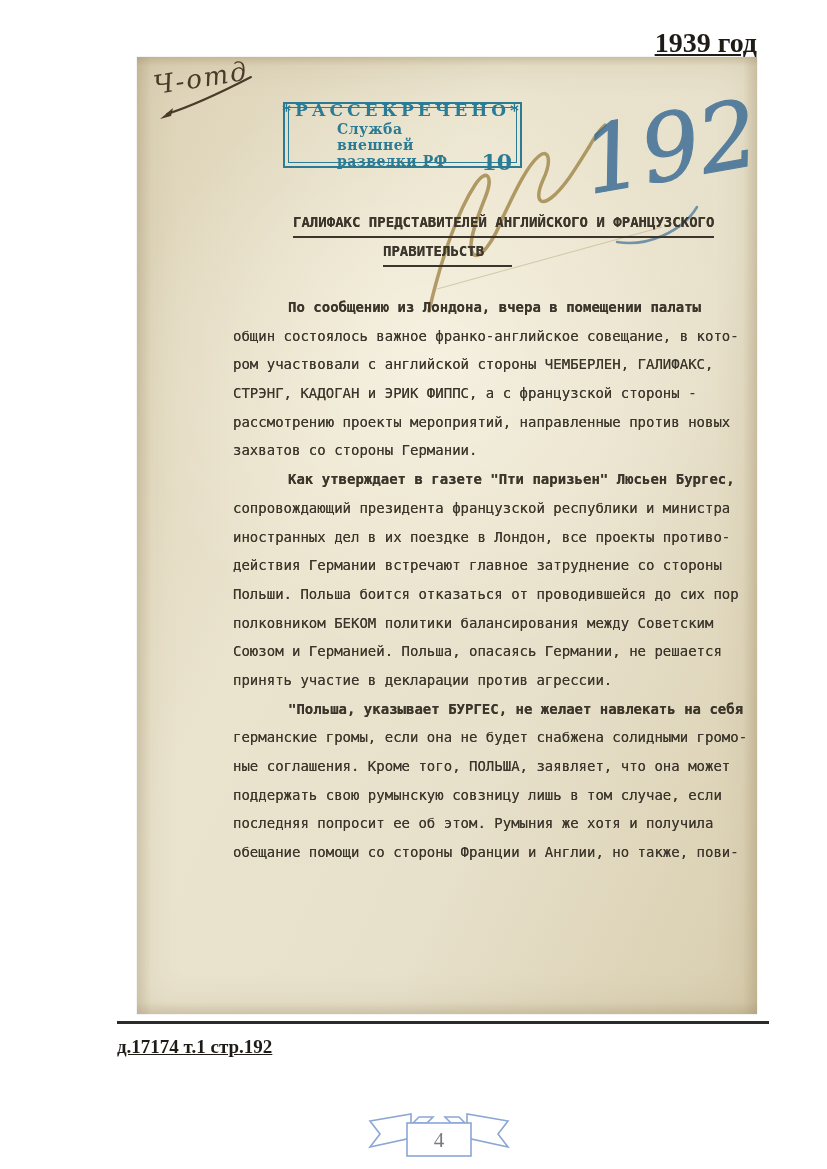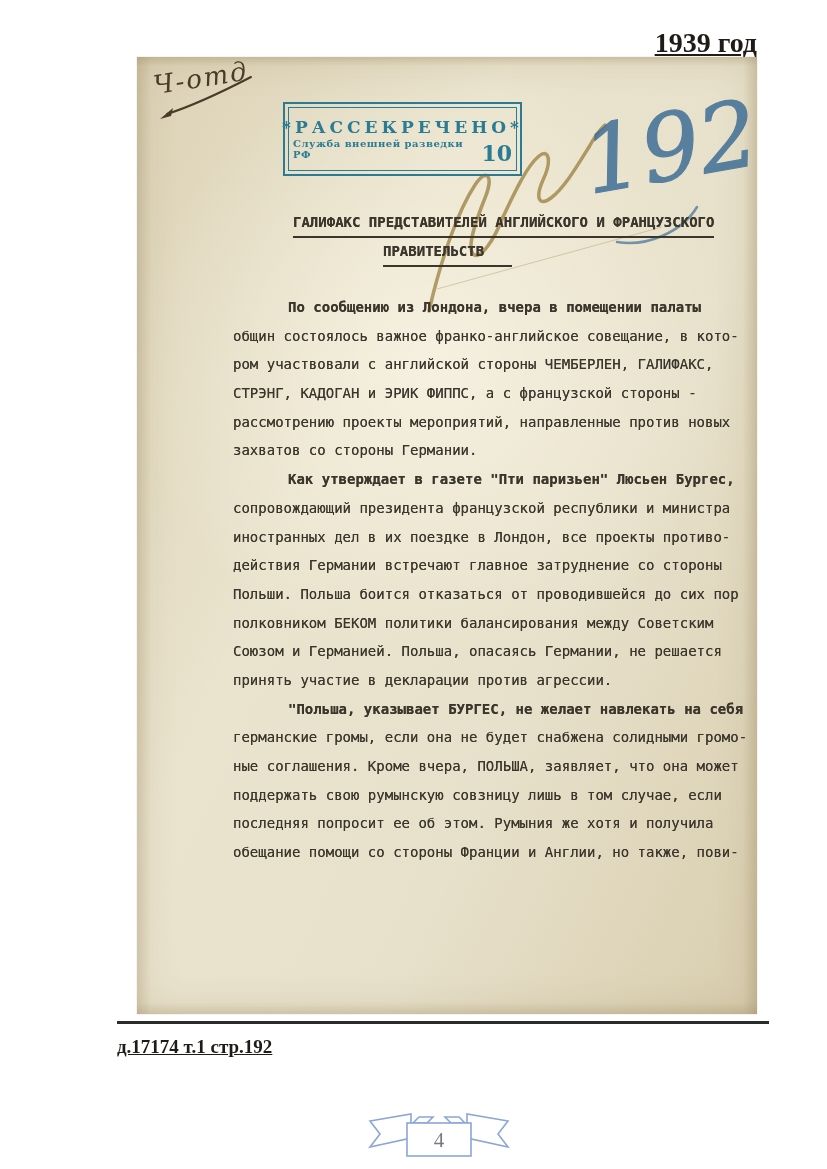--- a/index.html
+++ b/index.html
@@ -22,30 +22,30 @@
     box-shadow: inset 0 0 40px rgba(125,105,60,0.18), 0 0 1px rgba(0,0,0,0.25);}
 
   .hw-overlay{position:absolute;left:0;top:0;width:620px;height:957px;pointer-events:none;}
 
   
   .hw-dept{position:absolute;left:16px;top:6px;transform:rotate(-9deg);
     font-family:"DejaVu Serif",serif;font-style:italic;font-size:26px;
     color:var(--sepia-dark);letter-spacing:2px;}
 
   
-  .stamp{position:absolute;left:146px;top:45px;width:239px;height:74px;
+  .stamp{position:absolute;left:146px;top:45px;width:239px;height:66px;
     border:2.5px solid var(--stamp-teal);padding:3px;box-sizing:border-box;
     color:var(--stamp-teal);background:rgba(255,255,255,0.04);}
   .stamp-inner{border:1.5px solid var(--stamp-teal);width:100%;height:100%;box-sizing:border-box;
     display:flex;flex-direction:column;justify-content:center;align-items:center;padding:2px 4px;}
   .stamp-line1{font-family:"DejaVu Serif",serif;font-weight:bold;font-size:17px;
     letter-spacing:4px;white-space:nowrap;}
   .stamp-row{display:flex;align-items:flex-end;gap:7px;margin-top:1px;}
-  .stamp-line2{font-family:"DejaVu Serif",serif;font-weight:bold;font-size:10px;
-    letter-spacing:0.5px;padding-bottom:2px;}
+  .stamp-line2{font-family:"DejaVu Serif",serif;font-weight:bold;font-size:14px;
+    letter-spacing:0.5px;padding-bottom:2px;margin-left:44px;}
   .stamp-num{font-family:"DejaVu Serif",serif;font-weight:bold;font-size:22px;line-height:18px;}
 
   
   .title{position:absolute;left:0;top:152px;width:620px;color:var(--typewriter-ink);
     font-family:"DejaVu Sans Mono",monospace;font-weight:bold;font-size:14px;
     text-shadow:0 0 0.6px rgba(47,42,33,0.85);}
   .title .row{height:29px;line-height:26px;}
   .title .u{display:inline-block;border-bottom:2px solid currentColor;padding-bottom:1px;white-space:pre;}
   .title .l1{margin-left:156px;}
   .title .l2{margin-left:246px;padding-right:28px;}
@@ -120,21 +120,21 @@
         <div class="tline indent">Как утверждает в газете "Пти паризьен" Люсьен Бургес,</div>
         <div class="tline">сопровождающий президента французской республики и министра</div>
         <div class="tline">иностранных дел в их поездке в Лондон, все проекты противо-</div>
         <div class="tline">действия Германии встречают главное затруднение со стороны</div>
         <div class="tline">Польши. Польша боится отказаться от проводившейся до сих пор</div>
         <div class="tline">полковником БЕКОМ политики балансирования между Советским</div>
         <div class="tline">Союзом и Германией. Польша, опасаясь Германии, не решается</div>
         <div class="tline">принять участие в декларации против агрессии.</div>
         <div class="tline indent">"Польша, указывает БУРГЕС, не желает навлекать на себя</div>
         <div class="tline">германские громы, если она не будет снабжена солидными громо-</div>
-        <div class="tline">ные соглашения. Кроме вчера, ПОЛЬША, заявляет, что она может</div>
+        <div class="tline">ные соглашения. Кроме того, ПОЛЬША, заявляет, что она может</div>
         <div class="tline">поддержать свою румынскую совзницу лишь в том случае, если</div>
         <div class="tline">последняя попросит ее об этом. Румыния же хотя и получила</div>
         <div class="tline">обещание помощи со стороны Франции и Англии, но также, пови-</div>
       </div>
   </div>
 
   <div class="rule"></div>
   <div class="caption">д.17174 т.1 стр.192</div>
 
   <div class="ribbon">

